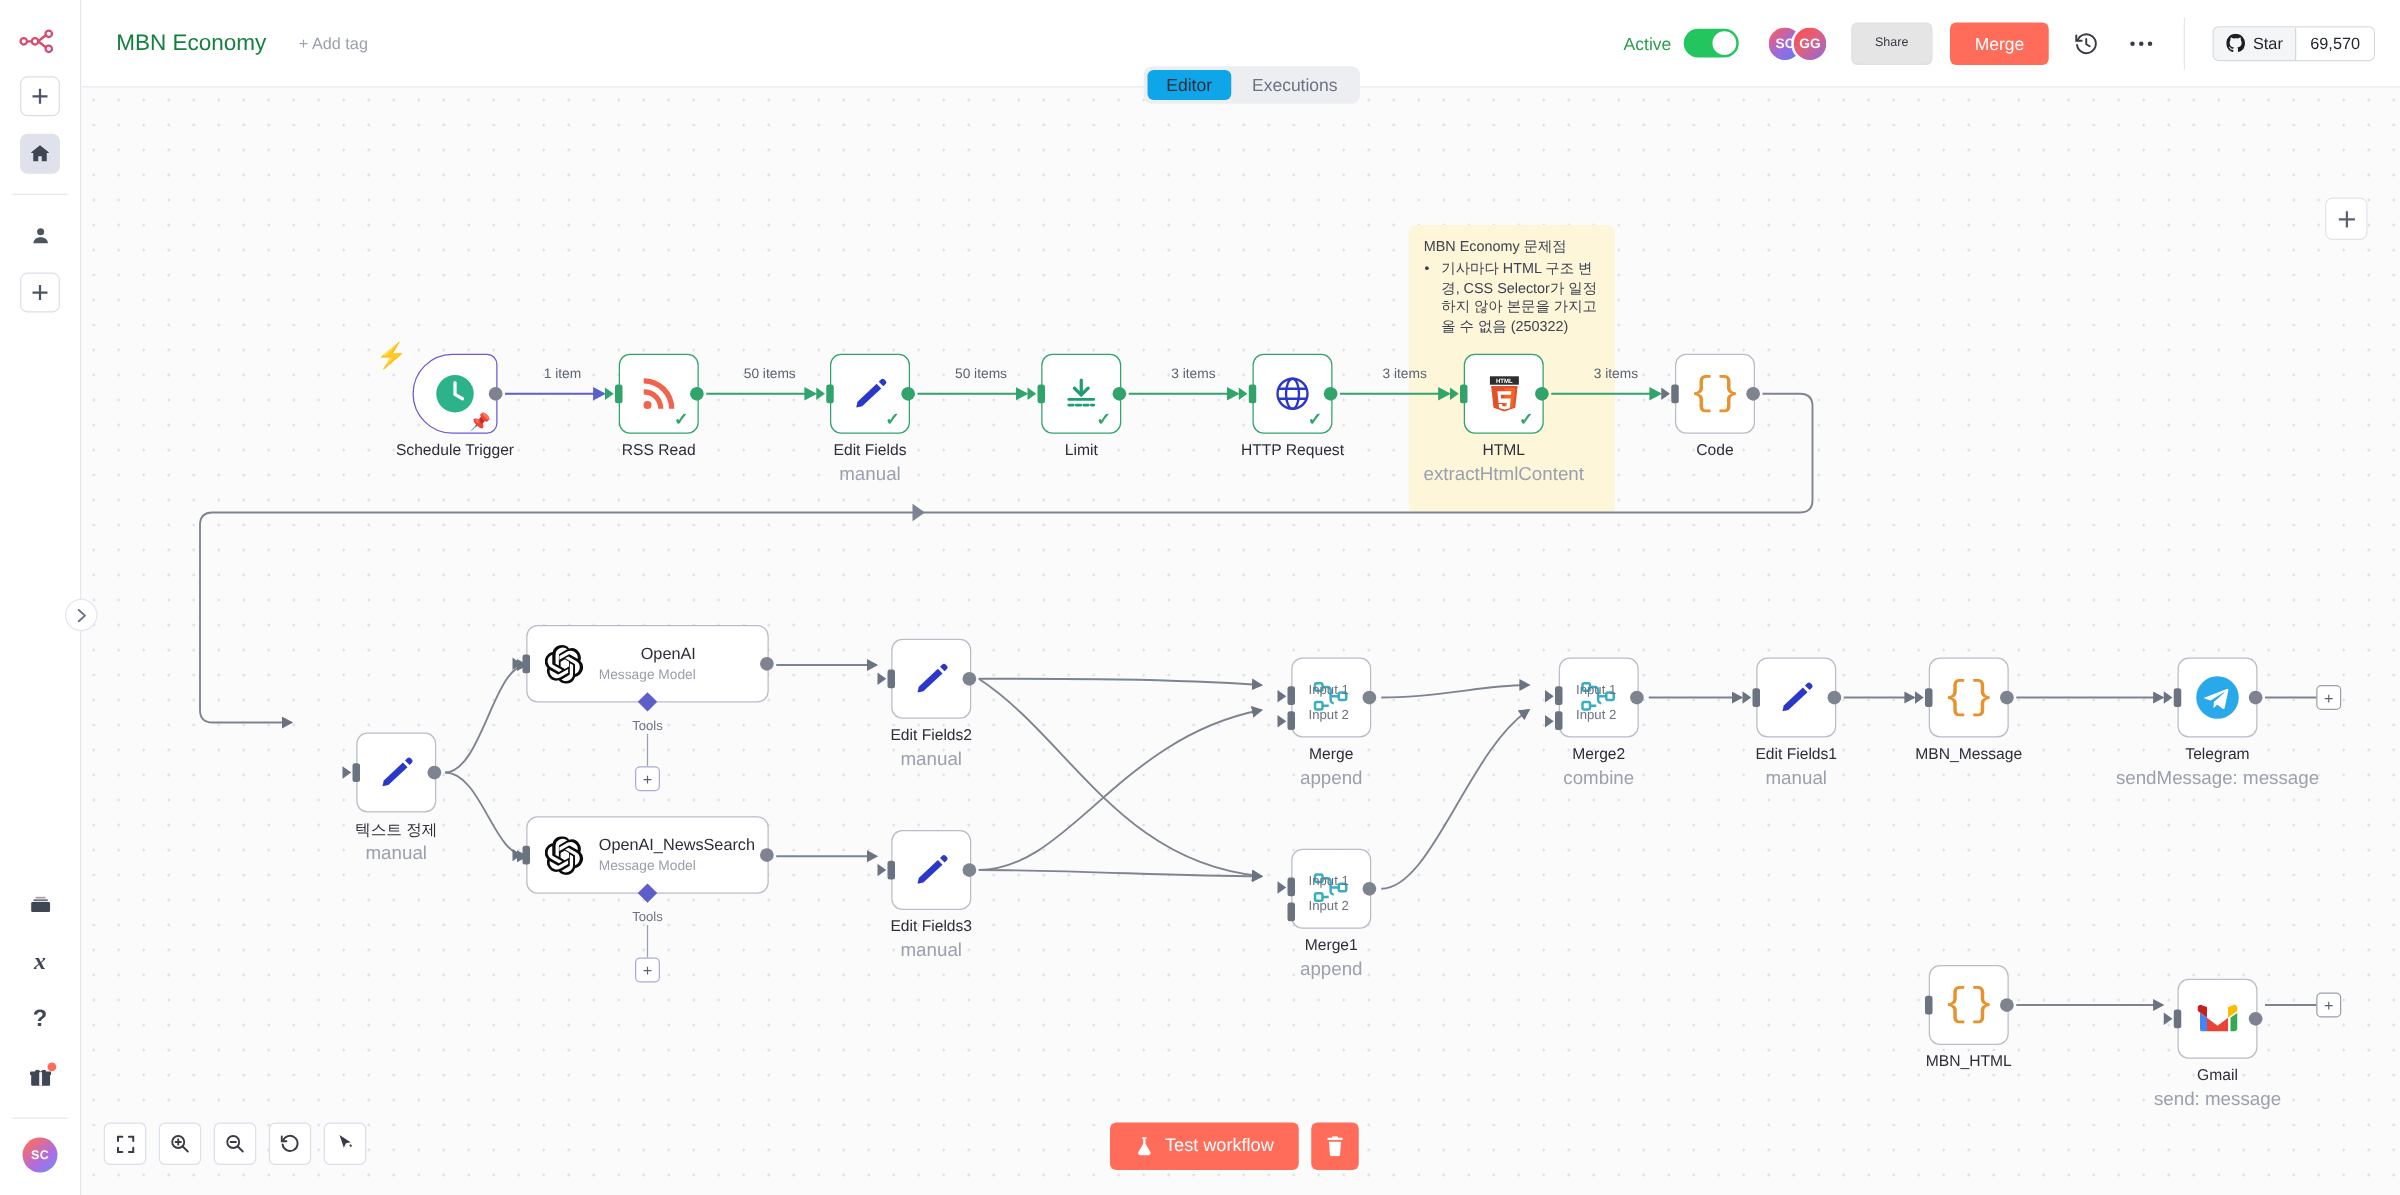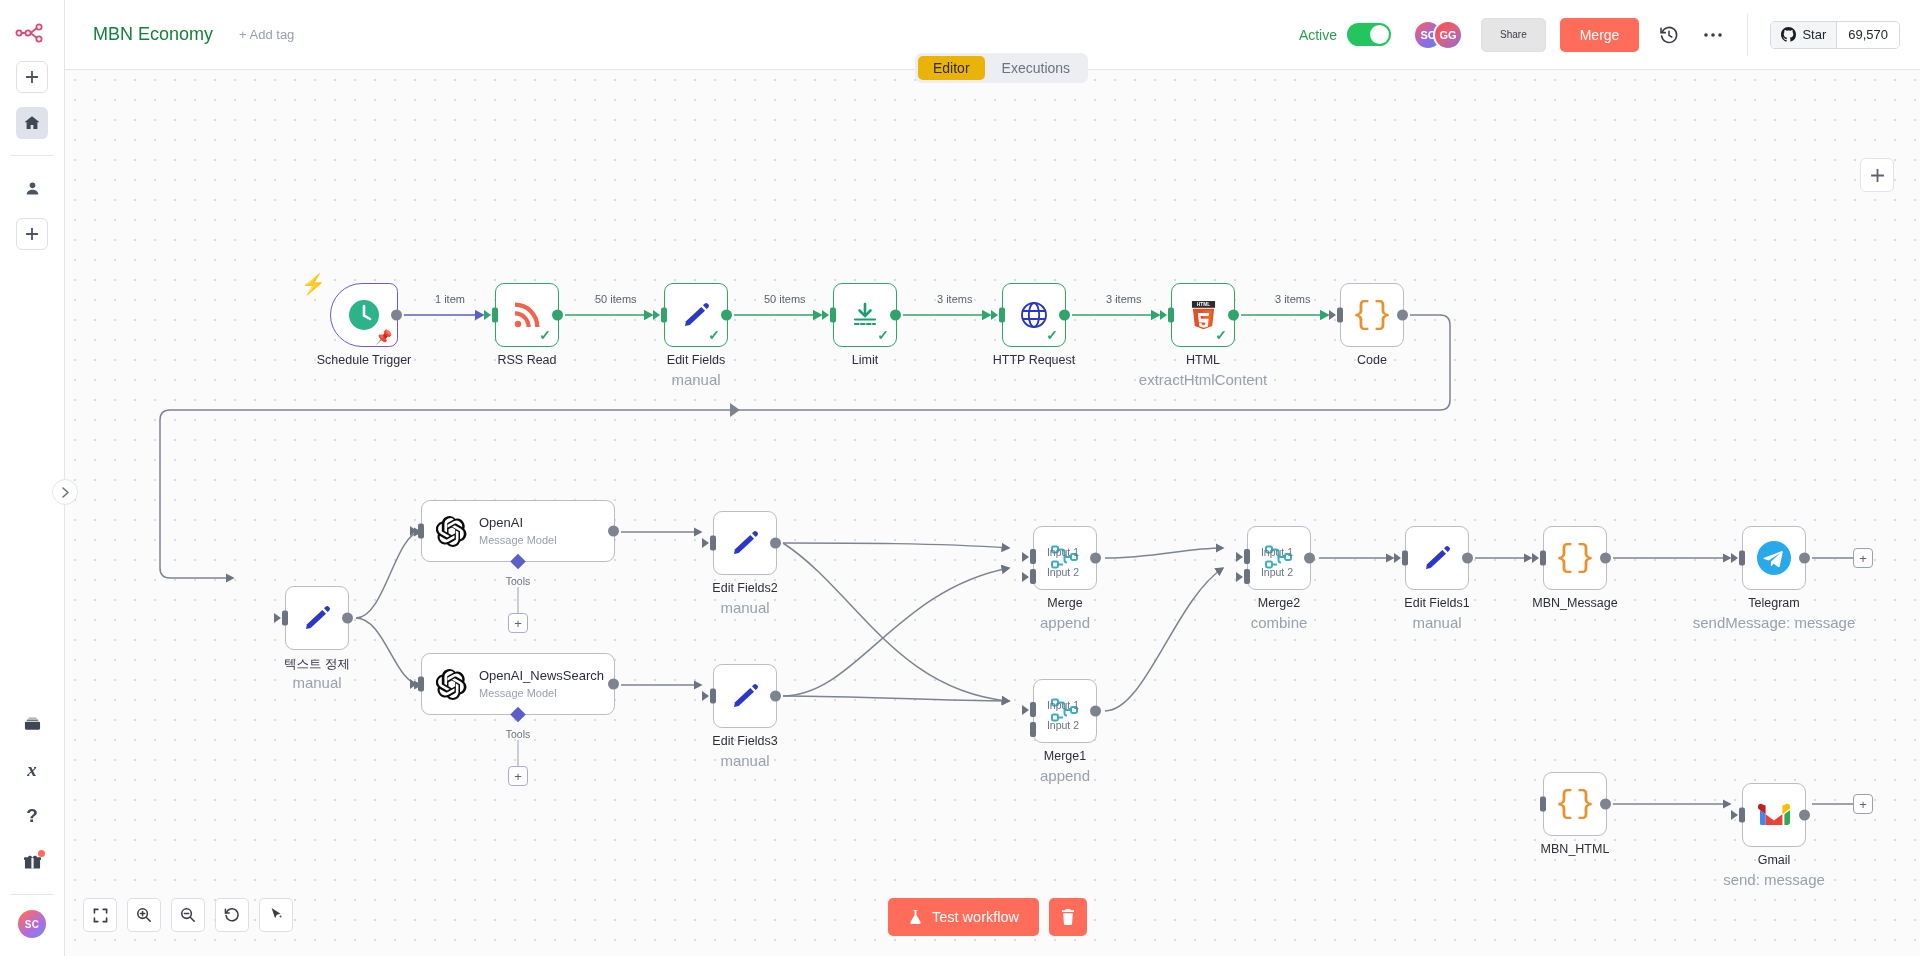--- a/index.html
+++ b/index.html
@@ -110,21 +110,21 @@
 
   
   #tabs {
     position:absolute; left: 915px; top: 53px; z-index: 26;
     background: #eceef2; border-radius: 7px; padding: 3px;
     display:flex; gap: 2px;
   }
   #tabs .tab {
     padding: 4px 15px; border-radius: 5px; font-size: 14px; color:#6b7280; cursor:pointer;
   }
-  #tabs .tab.sel { background: #eab308; color: #2d2e3a; }
+  #tabs .tab.sel { background: #0ea5e9; color: #2d2e3a; }
 
   
   #canvas {
     position: absolute; left: 65px; top: 70px; right: 0; bottom: 0;
     background-color: #fbfbfc;
     background-image: radial-gradient(circle, #d9dce3 1px, transparent 1px);
     background-size: 20px 20px;
     overflow: hidden;
   }
   #canvas-add-btn {
@@ -169,21 +169,21 @@
     position:absolute; right: 7px; bottom: 3px; color:#31a46c; font-size: 14px; font-weight: 700;
   }
   .node .lbl {
     position:absolute; left: 50%; transform: translateX(-50%);
     top: 70px; white-space: nowrap; font-size: 12.5px; color: #2d2e3a; text-align:center;
   }
   .node .sub {
     position:absolute; left: 50%; transform: translateX(-50%);
     top: 88px; white-space: nowrap; font-size: 15px; color: #9aa0ad; text-align:center;
   }
-  .node .wide-title { font-size: 13px; color:#2d2e3a; line-height:1.15; max-width: 118px; }
+  .node .wide-title { font-size: 13px; color:#2d2e3a; line-height:1.15; max-width: 118px; text-align: right; }
   .node .wide-sub { font-size: 11px; color:#9aa0ad; margin-top: 3px; }
   .node .wide-text { display:flex; flex-direction:column; }
 
   
   .port-out {
     position:absolute; right: -5px; top: 50%; transform: translateY(-50%);
     width: 11px; height: 11px; border-radius: 50%; background:#7d8490;
   }
   .port-out.green { background:#31a46c; }
   .port-in {
@@ -388,20 +388,26 @@
 </div>
 
 <div id="canvas">
 
   <div id="canvas-add-btn">
     <svg width="15" height="15" viewBox="0 0 14 14">
         <path d="M7 1v12M1 7h12" stroke="#5b6270" stroke-width="1.7" fill="none"></path>
       </svg>
   </div>
 
+  <div class="sticky" style="left:1062px; top:110px; width:165px; height:230px;">
+    <div class="st-title">MBN Economy 문제점</div>
+    <ul>
+      <li>기사마다 HTML 구조 변경, CSS Selector가 일정하지 않아 본문을 가지고 올 수 없음 (250322)</li>
+    </ul>
+  </div>
 
 
   <svg class="edges">
     <defs>
       <marker id="ag" markerWidth="7" markerHeight="7" refX="5" refY="3.2" orient="auto">
         <path d="M0 0 L6 3.2 L0 6.4 z" fill="#31a46c"></path>
       </marker>
       <marker id="ap" markerWidth="7" markerHeight="7" refX="5" refY="3.2" orient="auto">
         <path d="M0 0 L6 3.2 L0 6.4 z" fill="#5b5fc7"></path>
       </marker>

